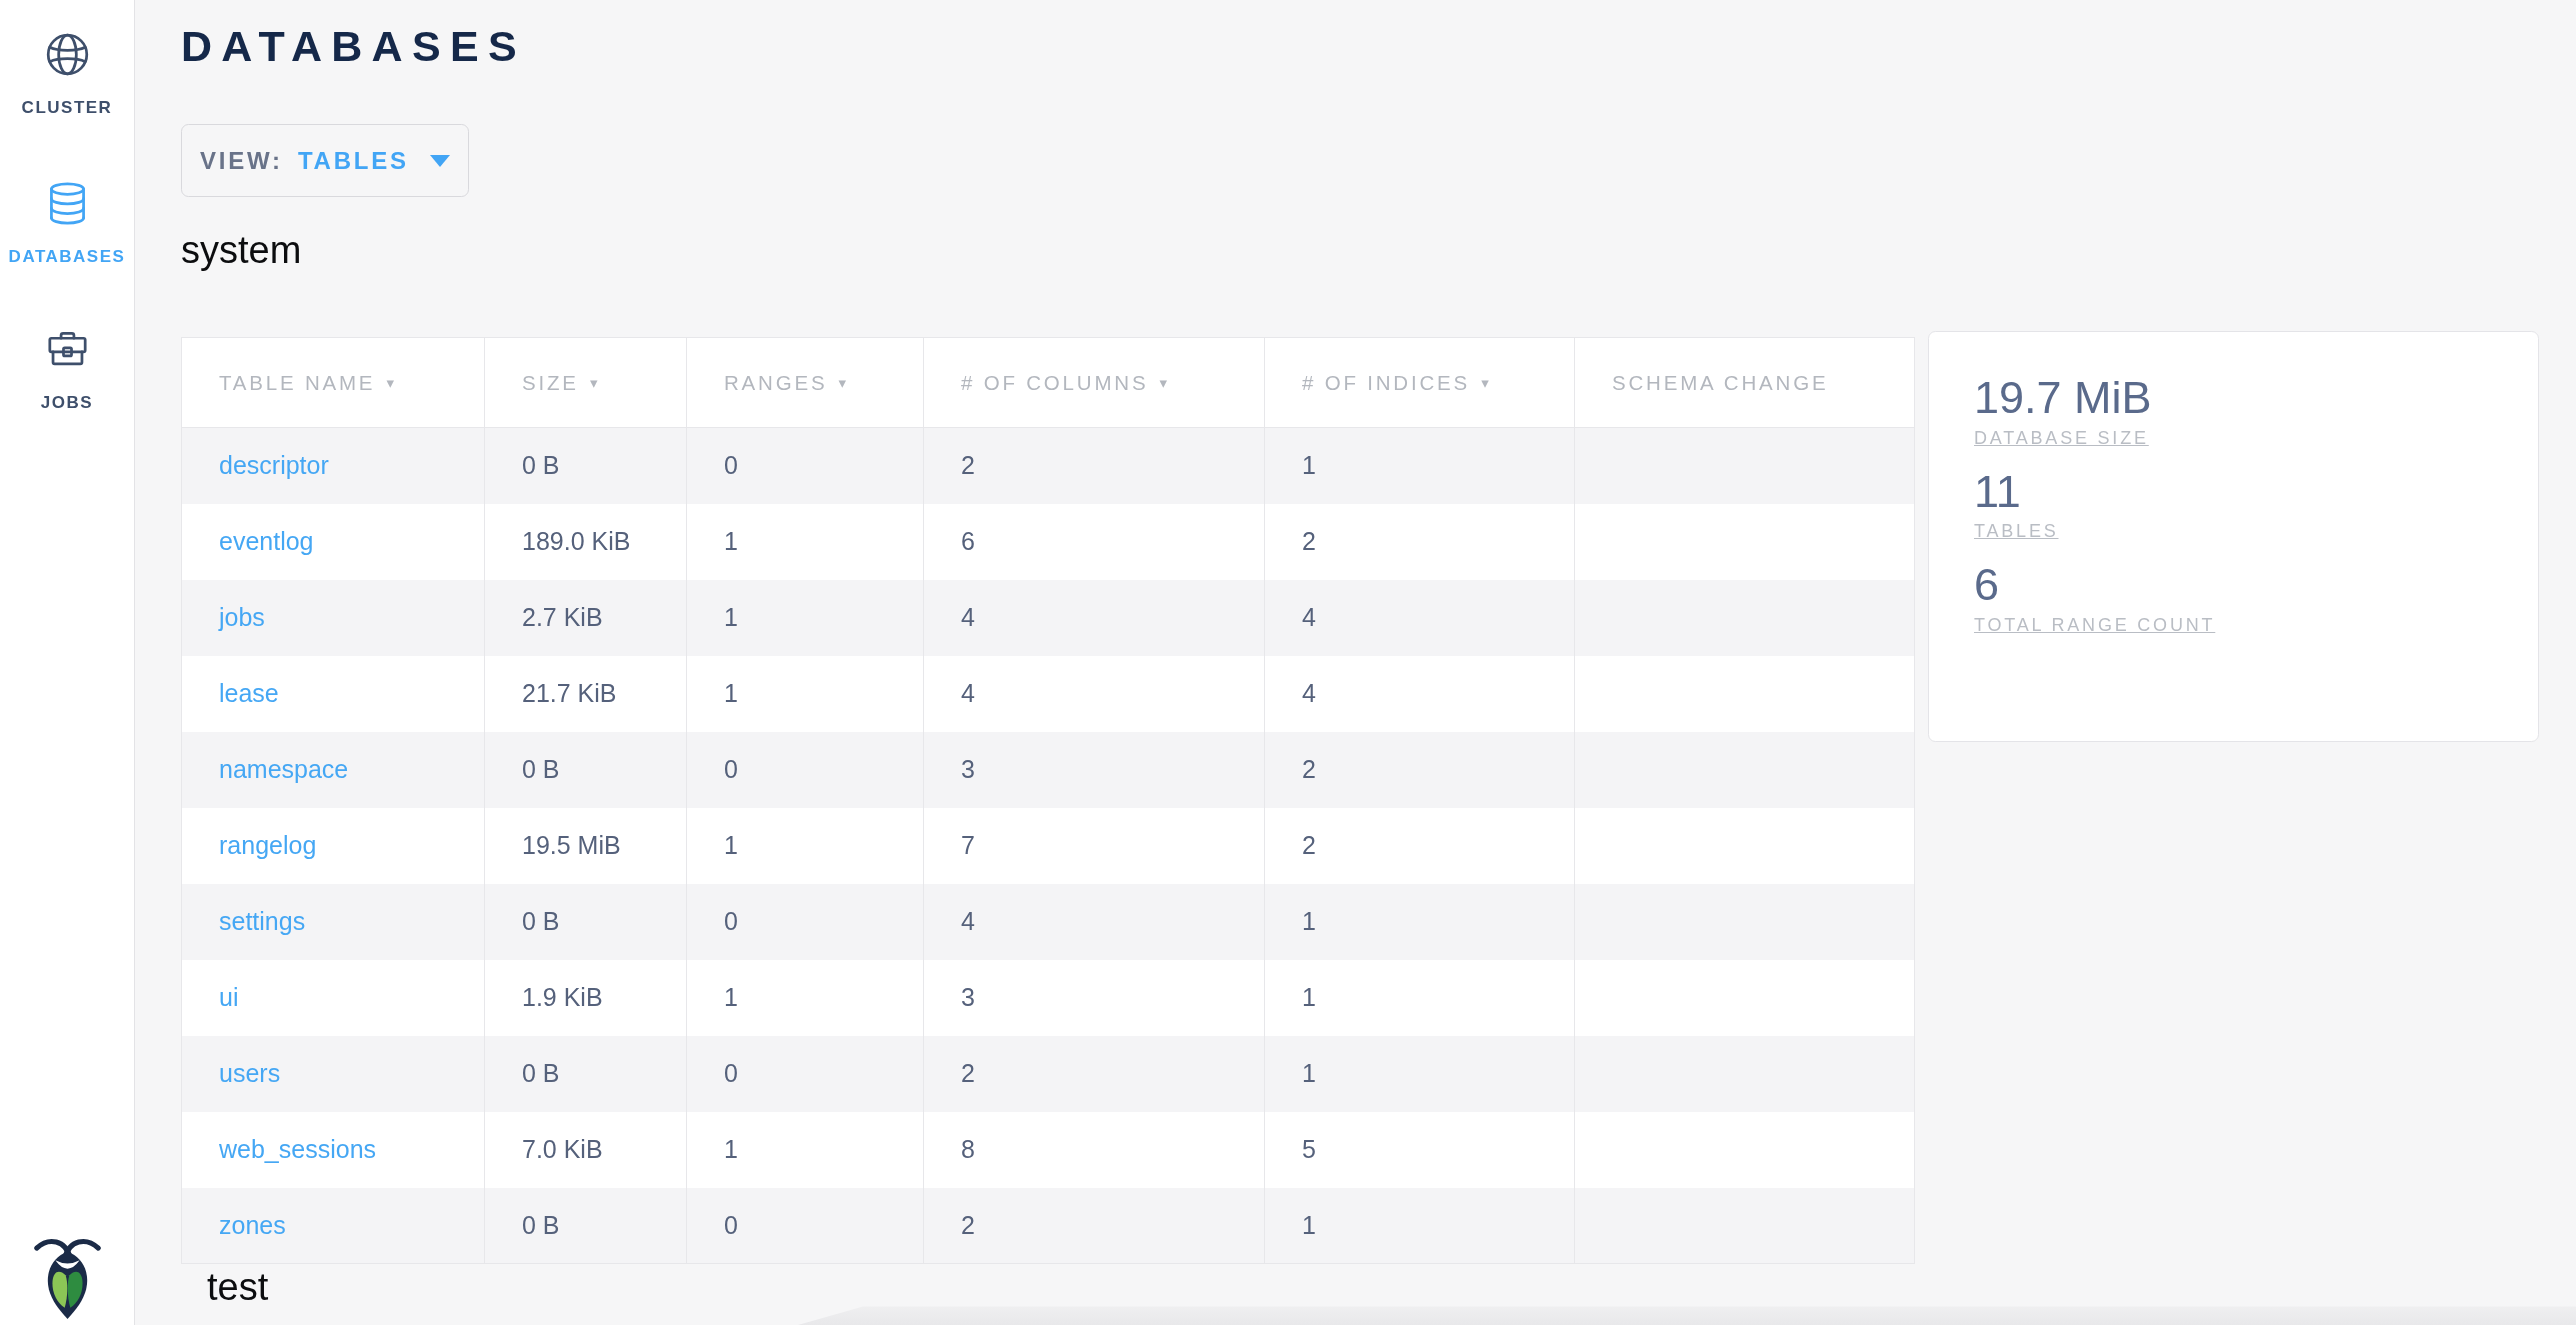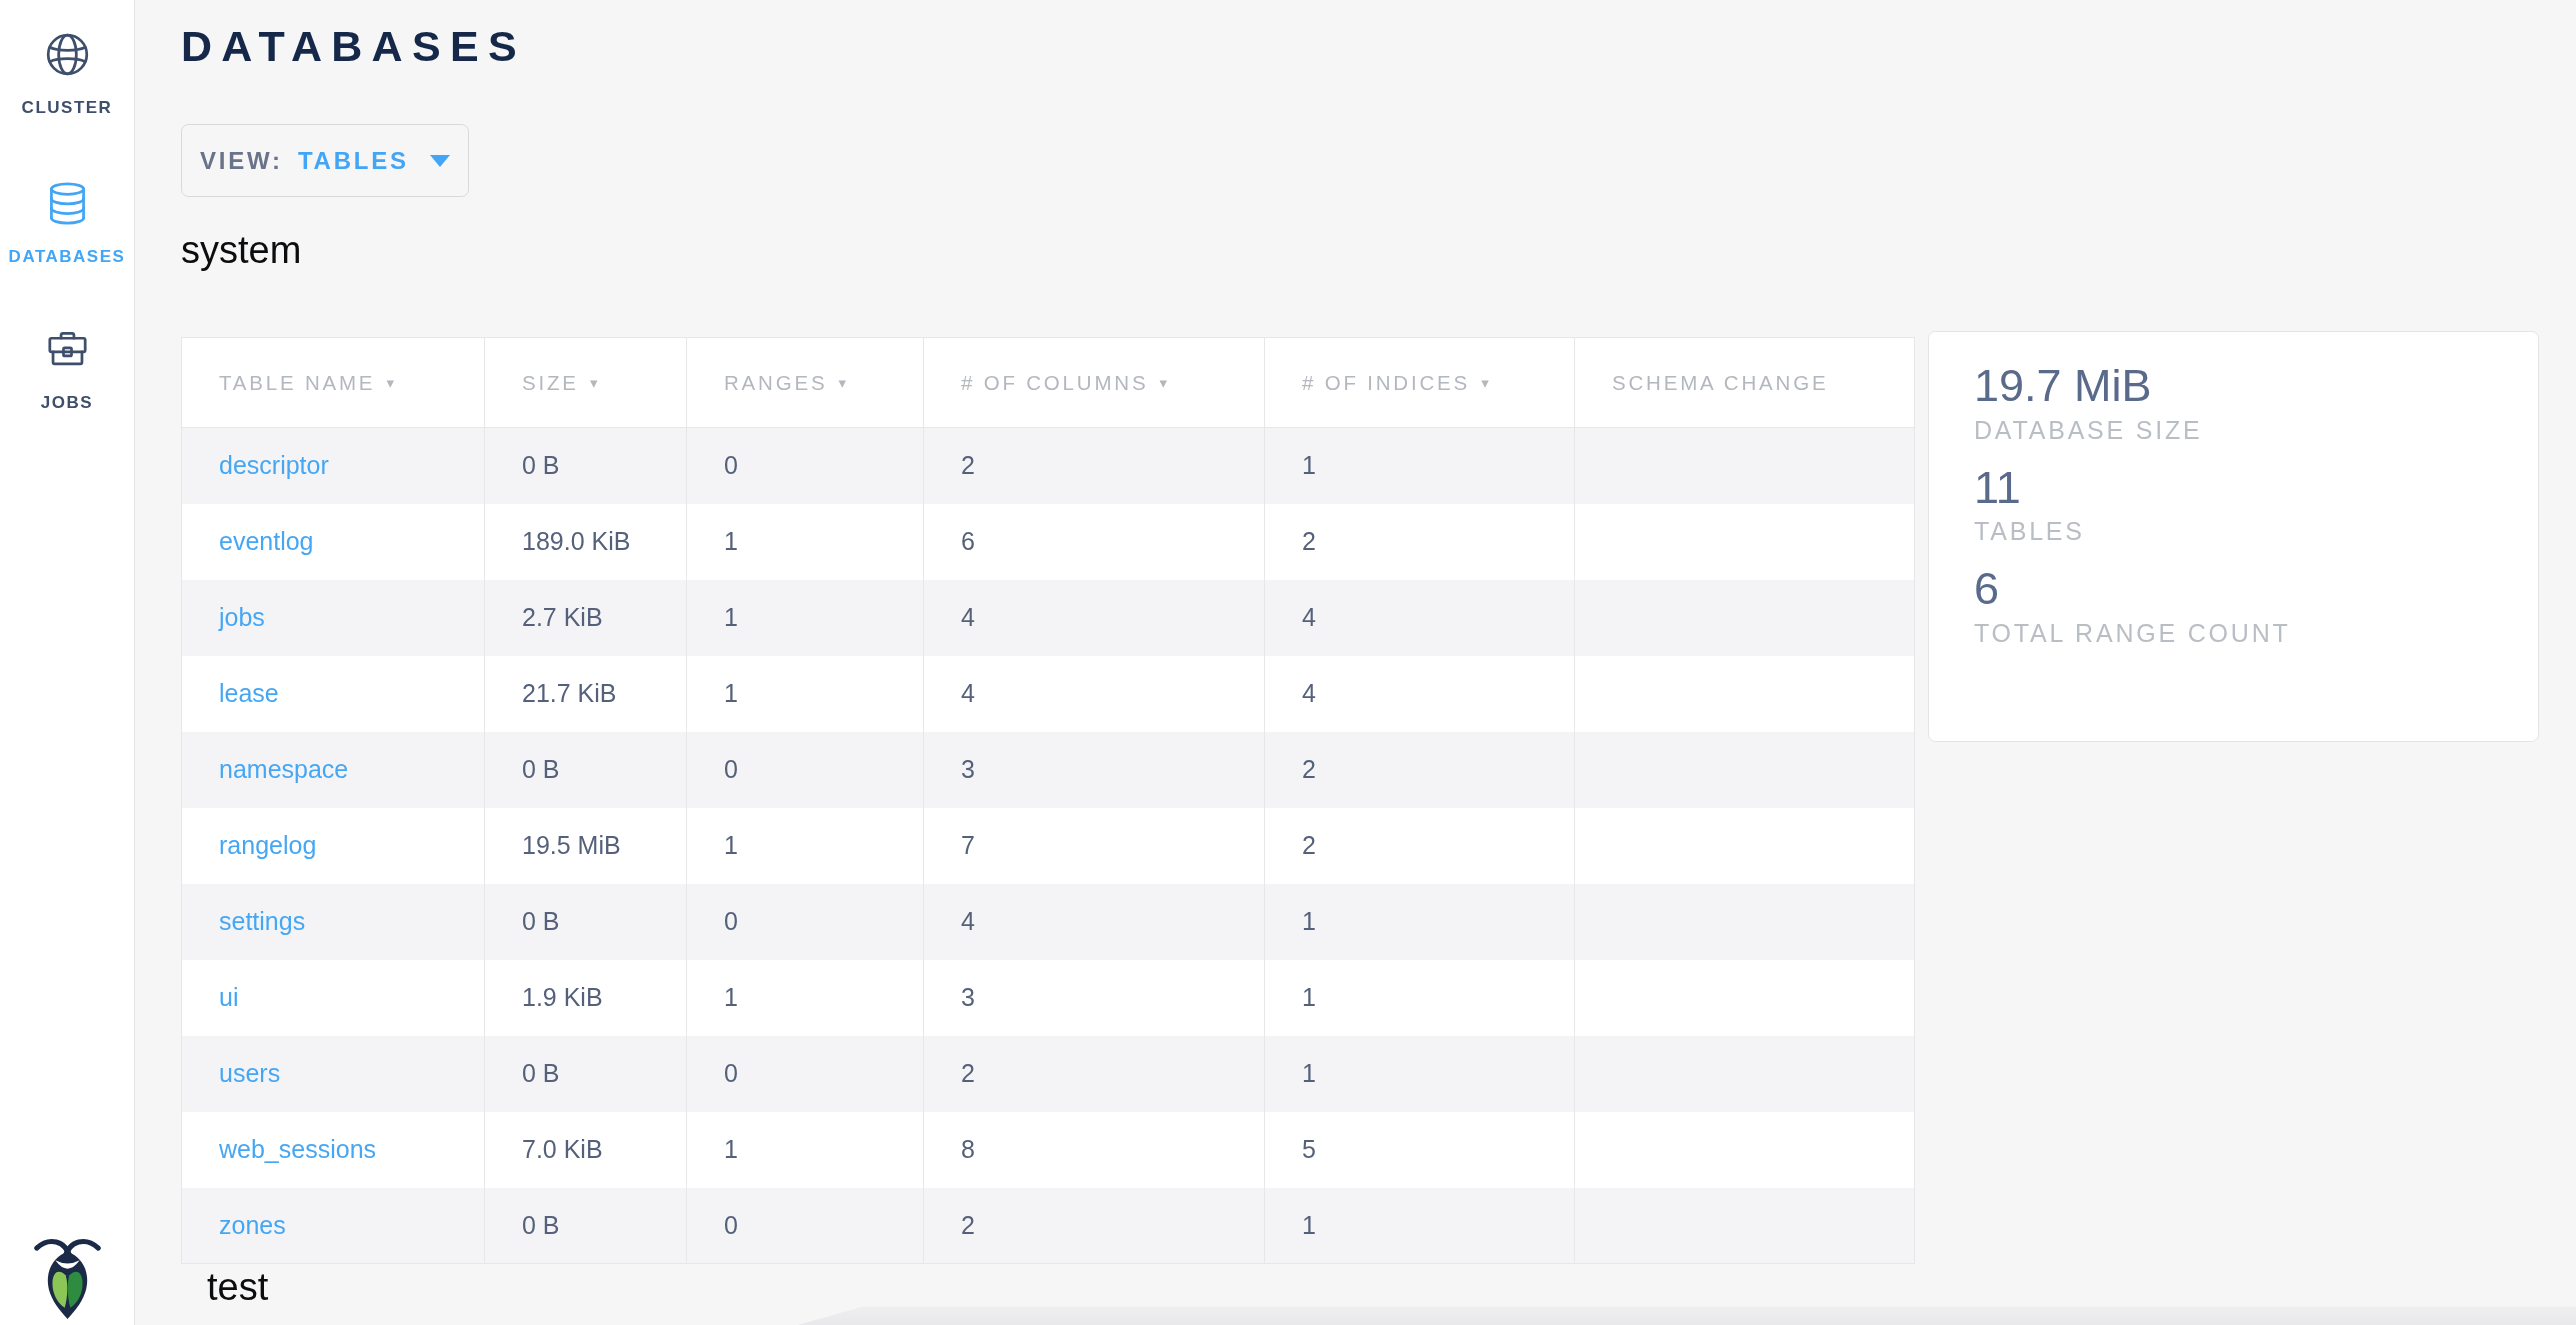--- a/index.html
+++ b/index.html
@@ -90,24 +90,24 @@
   }
 
   
   .summary-card {
     position: absolute; left: 1747px; top: -5.6px; width: 611px; height: 411px;
     box-sizing: border-box; background: #ffffff;
     border: 0.9px solid #e4e4e8; border-radius: 7.4px;
     padding: 28px 18.6px 0 45px;
   }
   .stat { margin-bottom: 17px; }
-  .stat-value { font-size: 45px; font-weight: 400; color: #5a6a8b; line-height: 1.15; }
+  .stat-value { font-size: 45px; font-weight: 400; color: #5a6a8b; line-height: 1.15; margin-top: 12px; }
   .stat-label {
-    margin-top: 3.7px; font-size: 25px; font-weight: 400;
-    letter-spacing: 2.8px; color: #b9bdc4;
+    margin-top: 3.7px; font-size: 18px; font-weight: 400;
+    letter-spacing: 2.8px; color: #b9bdc4; text-decoration: underline;
   }
 
   
   .dock-shadow {
     position: absolute; left: 798px; right: 0; bottom: 0; height: 18.6px;
     background: linear-gradient(to bottom, rgba(110,110,122,0.05), rgba(110,110,122,0.10));
     clip-path: polygon(65px 0, 100% 0, 100% 100%, 0 100%);
   }
 </style>
 </head>

